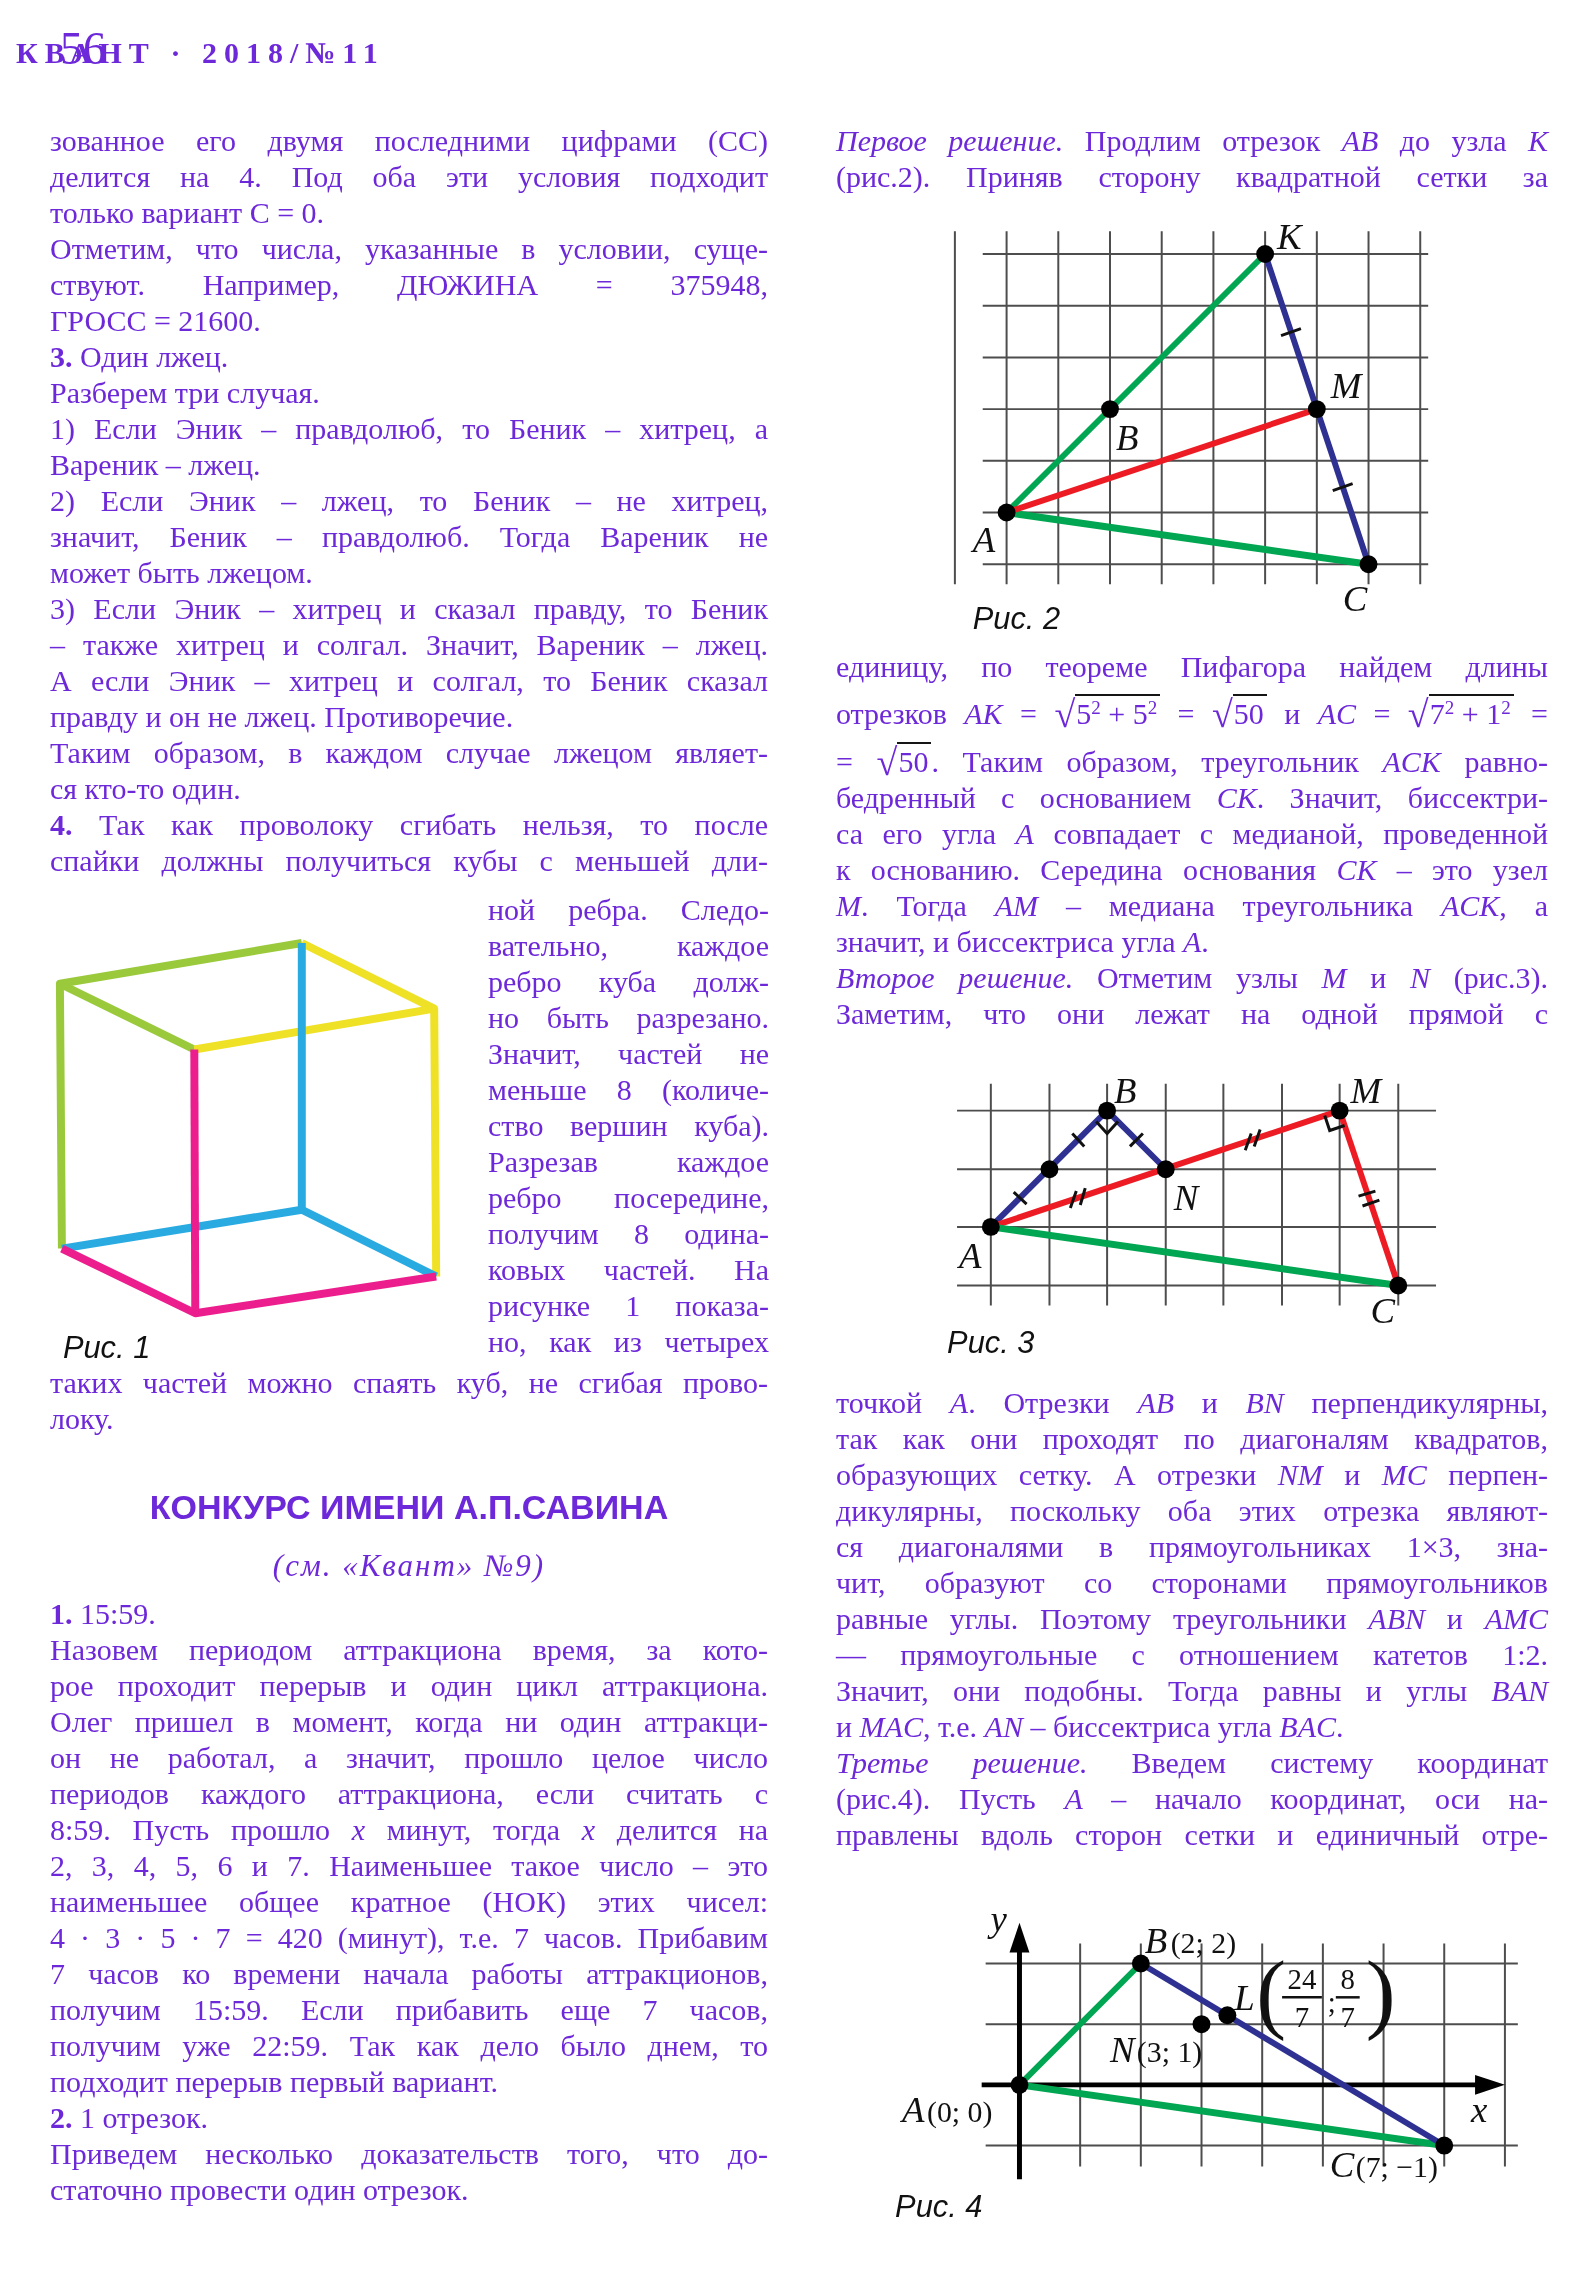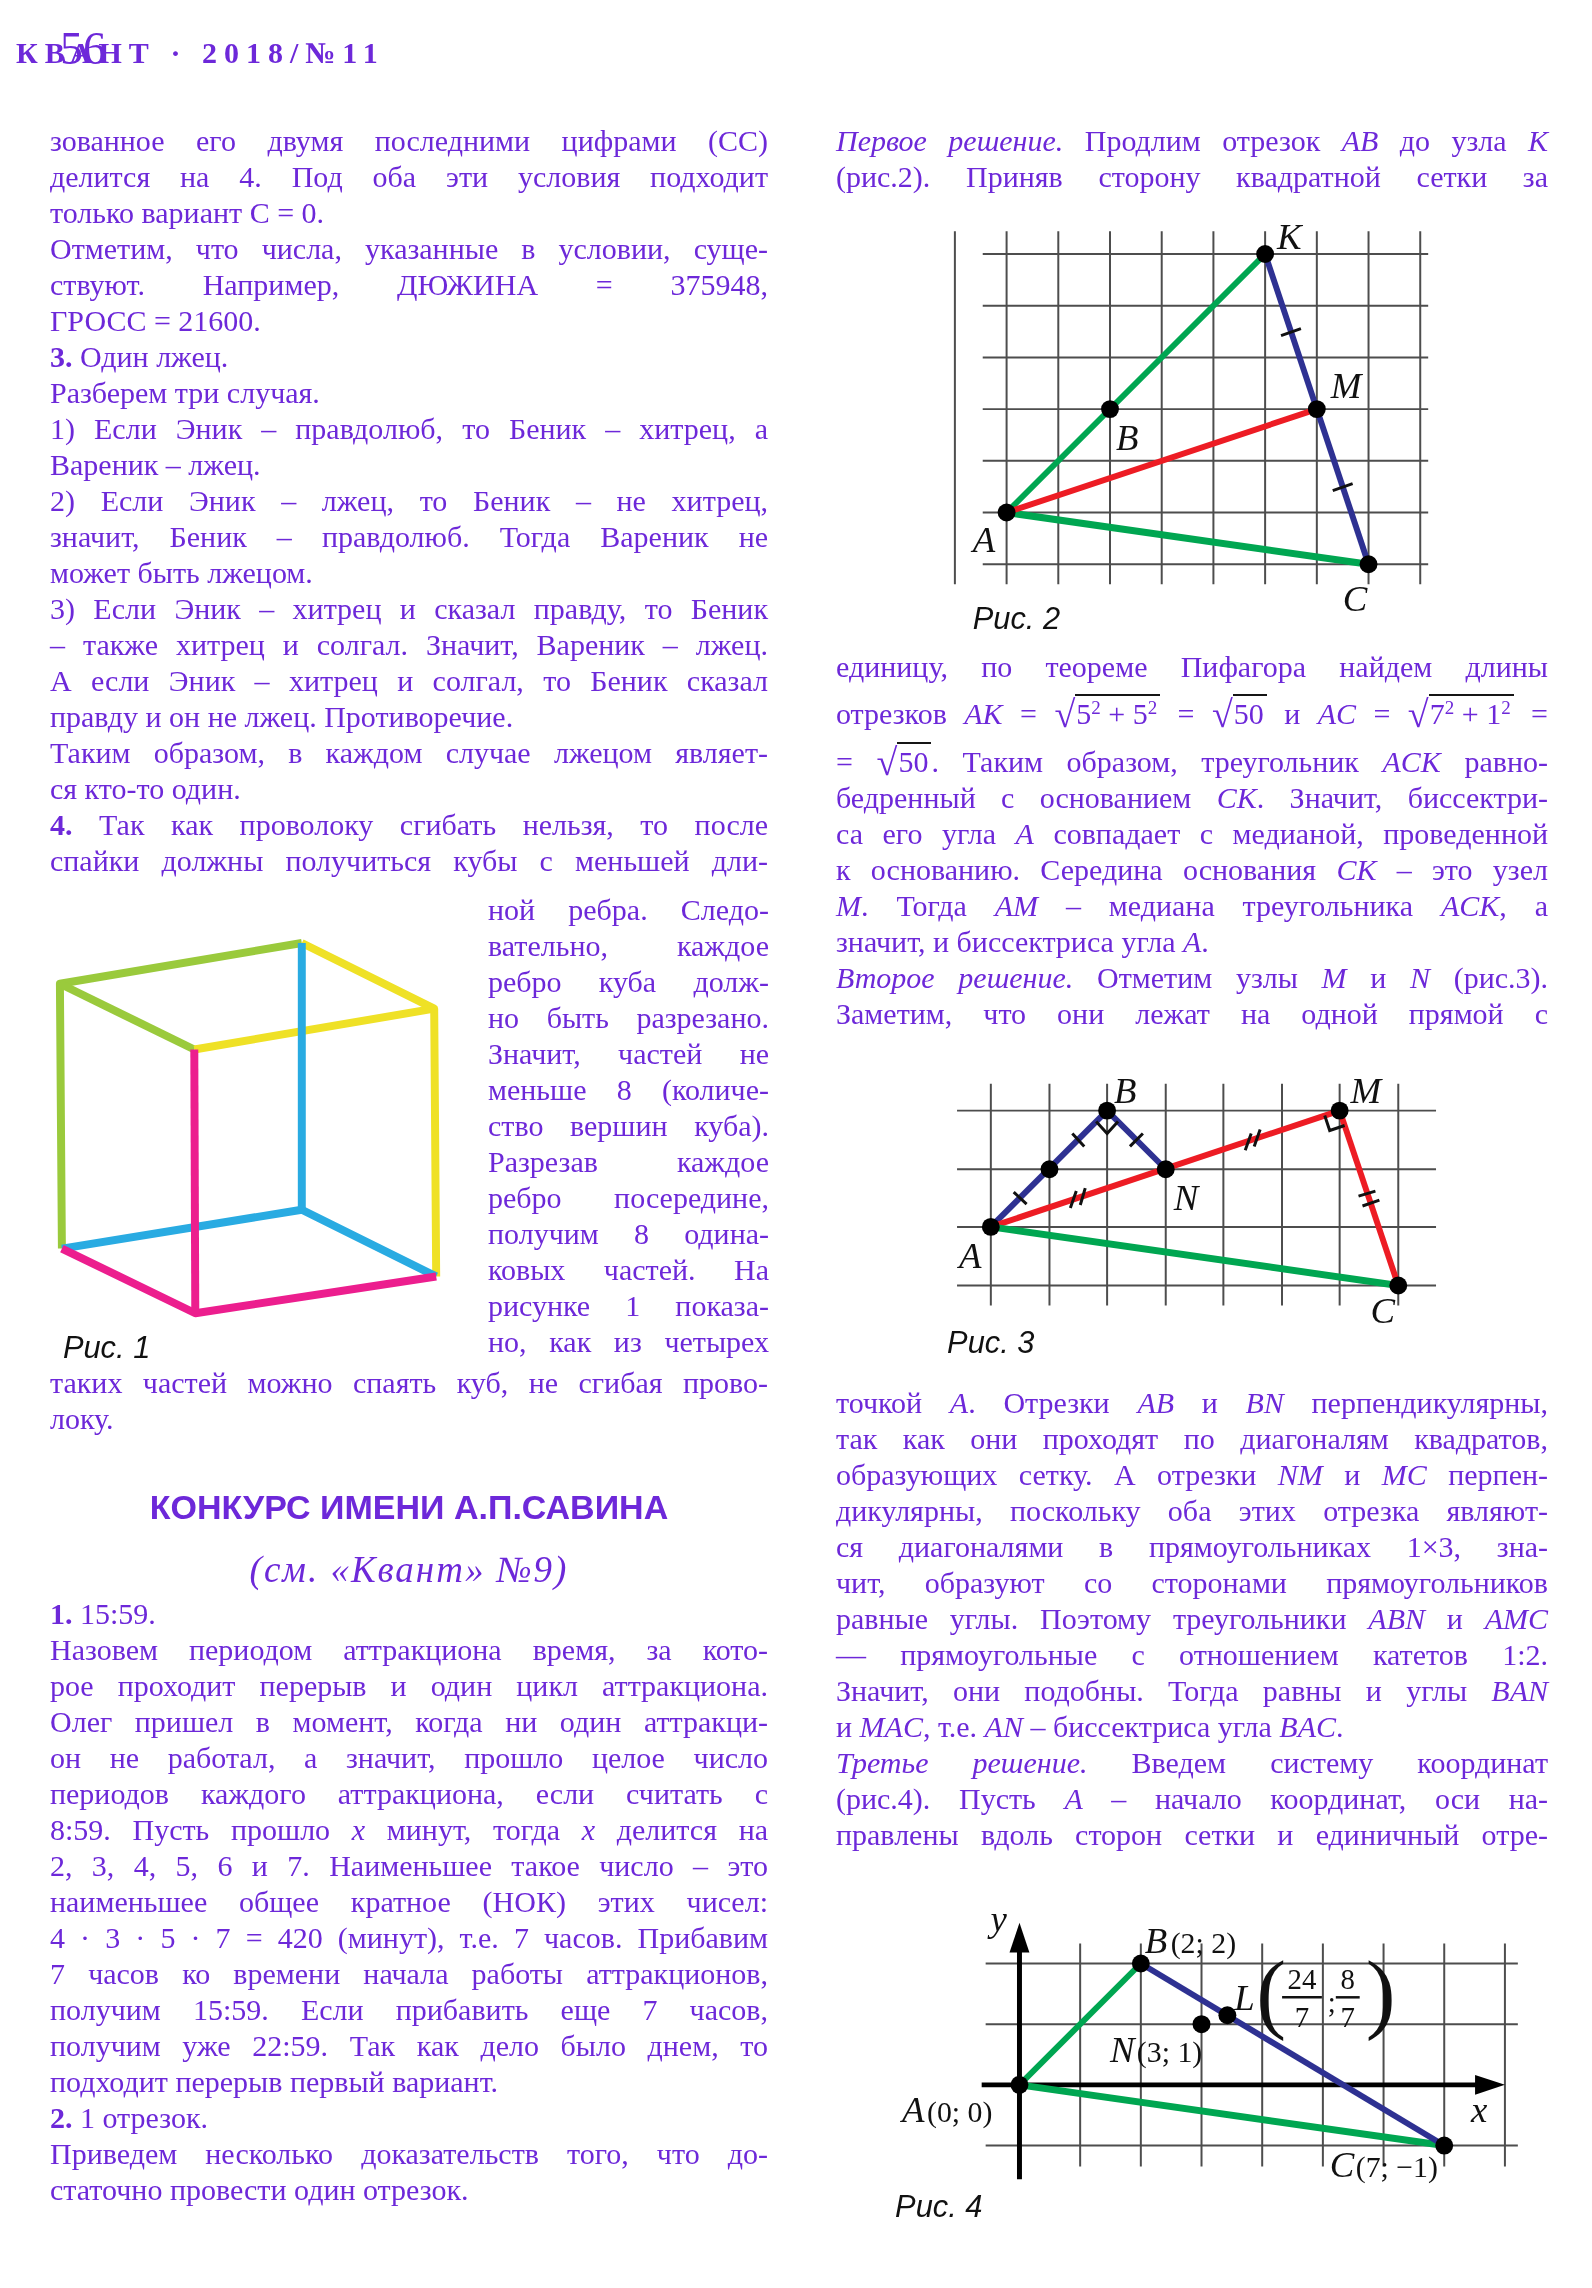--- a/index.html
+++ b/index.html
@@ -14,21 +14,21 @@
   .ln.jst{text-align:justify;text-align-last:justify;}
   .ln.tall{line-height:57px;}
   .it{font-style:italic;}
   .bd{font-weight:bold;}
   .sp{font-size:19px;vertical-align:0.55em;line-height:0;}
   .rad{font-size:38px;line-height:0;vertical-align:-3px;}
   .ovl{display:inline-block;border-top:2.5px solid #151515;padding:1px 3px 0 1px;line-height:1.15;}
   .h1{position:absolute;left:50px;width:718px;text-align:center;
       font-family:"Liberation Sans",sans-serif;font-weight:bold;font-size:34px;}
   .h2{position:absolute;left:50px;width:718px;text-align:center;
-      font-style:italic;font-size:37px;letter-spacing:2px;font-family:Liberation Serif, serif;}
+      font-style:italic;font-size:31px;letter-spacing:2px;font-family:Liberation Serif, serif;}
   svg{position:absolute;}
   .glabel{font:italic 37px "Liberation Serif",serif;fill:#111;}
   .gcap{font:italic 31px "Liberation Sans",sans-serif;fill:#111;}
   .fr{font:30px "Liberation Serif",serif;fill:#111;}
   .frs{font:29px "Liberation Serif",serif;fill:#111;}
   .paren{font:90px "Liberation Serif",serif;fill:#111;}
   .gridln{stroke:#4d4d4d;stroke-width:2;}
   .axis{stroke:#000;stroke-width:5;}
   .tick{stroke:#111;stroke-width:3;fill:none;}
 </style>

